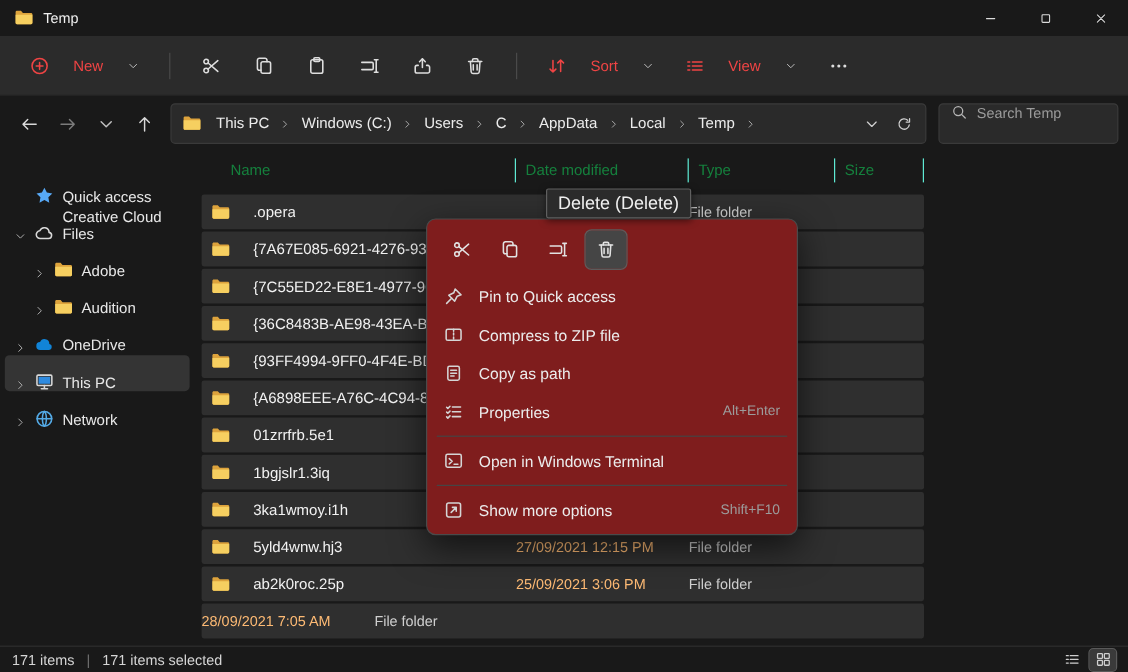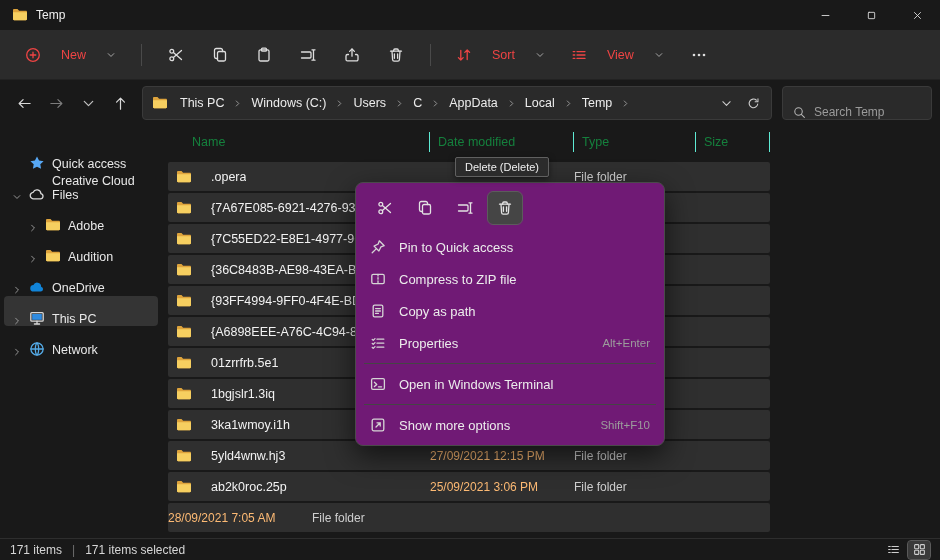--- a/index.html
+++ b/index.html
@@ -31,21 +31,21 @@
   .navbtn.dim{color:#7c7c7c}
   .navbtn .ic{width:15px;height:15px}
   .crumbbox{flex:1;height:34px;margin-left:6px;background:#2a2a2a;border:1px solid #3a3a3a;border-radius:4px;
     display:flex;align-items:center;padding:0 9px;gap:1px;overflow:hidden}
   .crumbbox .obj-ic{margin-right:4px}
   .crumb{padding:3px 7px;border-radius:3px;font-size:12.5px;color:#ececec;white-space:nowrap}
   .bc-chev{width:9px;height:9px;color:#b8b8b8;margin:0 1px;display:inline-flex}
   .crumb-tail{margin-left:auto;display:flex;align-items:center;gap:14px;padding-right:2px}
   .crumb-tail .ic{color:#cfcfcf;width:13px;height:13px}
   .searchbox{width:150px;height:34px;margin-left:10px;background:#2a2a2a;border:1px solid #3a3a3a;border-radius:4px;
-    display:flex;align-items:flex-end;padding:0 10px;gap:8px}
+    display:flex;align-items:flex-start;padding:0 10px;gap:8px}
   .searchbox .ic{width:13px;height:13px;color:#b5b5b5}
   .searchbox input{flex:1;background:transparent;border:none;outline:none;color:#cfcfcf;font-size:12px;font-family:inherit;min-width:0}
   .searchbox input::placeholder{color:#9b9b9b}
 
   
   .body{display:flex;height:412px}
   .sidebar{width:162px;padding-top:14px;flex:none}
   .side-item{height:30px;display:flex;align-items:flex-end;gap:7px;margin:1px 4px;border-radius:4px;font-size:12.5px;color:#e8e8e8}
   .side-item.selected{background:#343434}
   .chev-slot{width:10px;height:10px;color:#b0b0b0;flex:none;display:inline-flex}
@@ -72,33 +72,33 @@
   
   .statusbar{height:22px;display:flex;align-items:center;padding:0 10px;gap:10px;font-size:12px;color:#d6d6d6;
     border-top:1px solid #2e2e2e;background:#191919}
   .sdiv{color:#6f6f6f}
   .sview{margin-left:auto;display:flex;gap:4px}
   .vbtn{width:22px;height:18px;display:flex;align-items:center;justify-content:center;border-radius:3px;color:#cfcfcf}
   .vbtn .ic{width:13px;height:13px}
   .vbtn.active{background:#3a3a3a;outline:1px solid #5a5a5a}
 
   
-  .cmenu{position:absolute;left:355px;top:182px;width:310px;background:#701a75;border:1px solid #4a4a4a;border-radius:8px;
+  .cmenu{position:absolute;left:355px;top:182px;width:310px;background:#7f1d1d;border:1px solid #4a4a4a;border-radius:8px;
     box-shadow:0 10px 28px rgba(0,0,0,.6);padding:4px;z-index:20}
   .micon-row{display:flex;gap:6px;padding:5px 8px 7px}
   .micon{width:34px;height:32px;display:flex;align-items:center;justify-content:center;border-radius:5px;color:#e2e2e2}
   .micon.hl{background:#454545;outline:1px solid #5c5c5c}
   .mitem{height:32px;display:flex;align-items:center;gap:13px;padding:0 10px;border-radius:4px;font-size:13px;color:#ececec}
   .mitem .ic{color:#d5d5d5}
   .mshort{margin-left:auto;font-size:11.5px;color:#9c9c9c}
   .msep{height:1px;background:#454545;margin:4px 4px}
 
   
   .tooltip{position:absolute;left:455px;top:157px;background:#2b2b2b;border:1px solid #606060;border-radius:2px;
-    padding:3px 9px;font-size:11px;color:#efefef;z-index:30;box-shadow:0 2px 6px rgba(0,0,0,.5);white-space:nowrap}
+    padding:3px 9px;font-size:15px;color:#efefef;z-index:30;box-shadow:0 2px 6px rgba(0,0,0,.5);white-space:nowrap}
 </style>
 </head>
 <body>
 
 <div class="window">
 
   <div class="titlebar">
     <span class="ic">
         <svg viewBox="0 0 16 16">
           <path fill="#dda33c" d="M1 3.1C1 2.5 1.5 2 2.1 2h3.4l1.6 1.8h6.8c.6 0 1.1.5 1.1 1.1V12c0 .7-.5 1.2-1.1 1.2H2.1C1.5 13.2 1 12.7 1 12V3.1z"></path>

